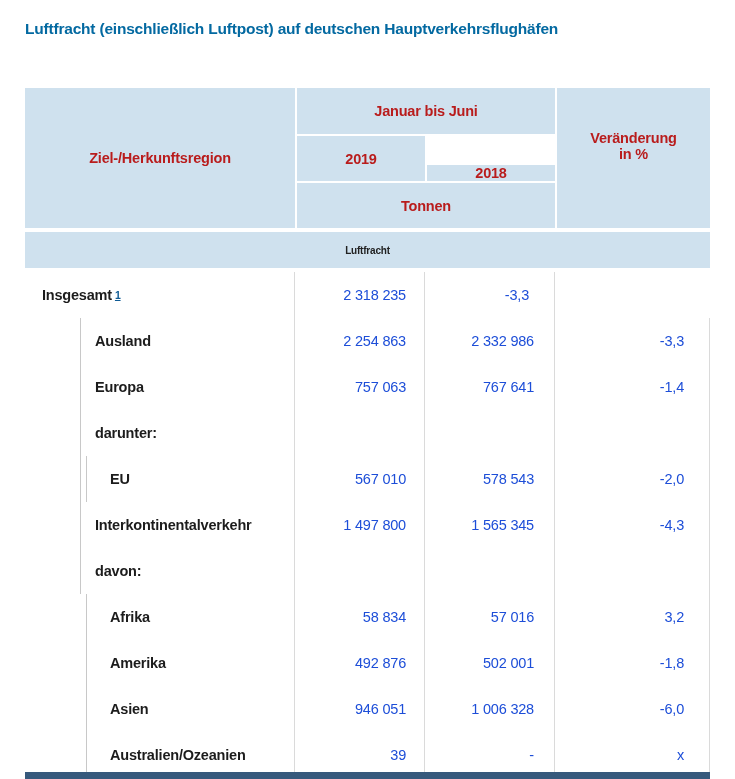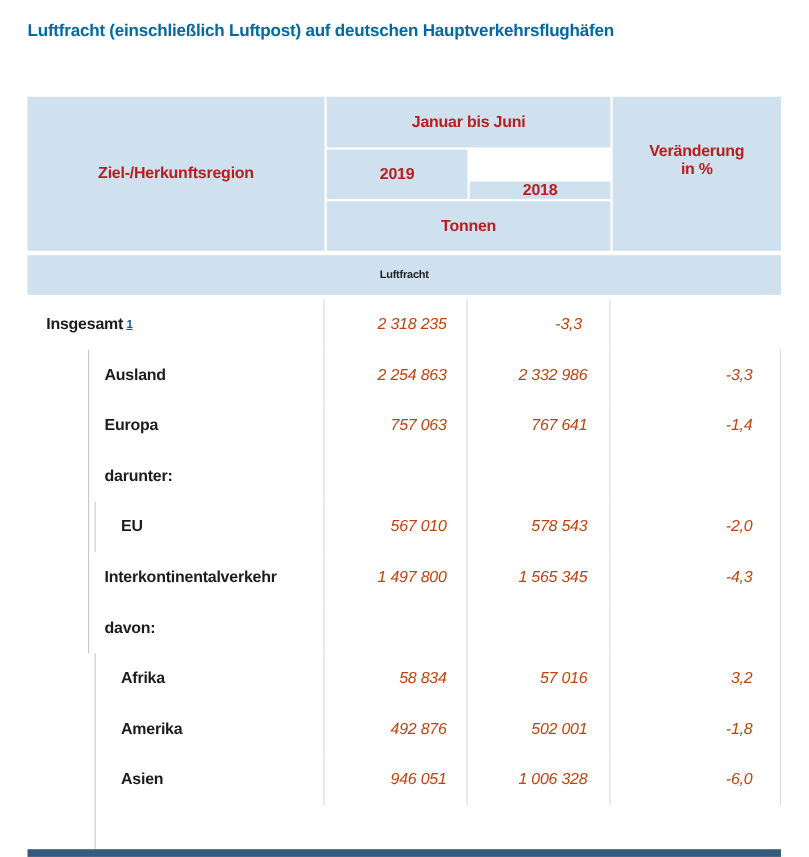--- a/index.html
+++ b/index.html
@@ -41,21 +41,21 @@
   .row { position:relative; display:grid; grid-template-columns:270px 130px 130px 155px; height:46px; }
   .cell {
     height:100%; display:flex; align-items:center;
     border-right:1px solid #dadada; box-sizing:border-box;
     font-size:14.5px; letter-spacing:-0.2px;
   }
   .label-cell { font-weight:bold; color:#1c1c1c; }
   .ind0 .label-cell { padding-left:17px; }
   .ind1 .label-cell { padding-left:70px; }
   .ind2 .label-cell { padding-left:85px; }
-  .num-cell { justify-content:flex-end; font-weight:normal; color:#c2410c;font-style:italic; }
+  .num-cell { justify-content:flex-end; font-weight:normal; color:#1d4ed8; }
   .n1 { padding-right:18px; }
   .n2 { padding-right:20px; }
   .n3 { padding-right:25px; }
   .fn {
     font-size:10.5px; vertical-align:super; line-height:1;
     color:var(--link-blue,#0f5b94); text-decoration:underline;
     margin-left:3px; cursor:pointer; font-weight:bold;
   }
   .guide { position:absolute; width:1px; background:#c8c8c8; }
   .guide-a { left:55px; top:46px;  height:276px; }
@@ -175,16 +175,24 @@
 
   <div class="row ind2">
     <div class="cell label-cell">
       <span>Asien</span>
     </div>
     <div class="cell num-cell n1">946 051</div>
     <div class="cell num-cell n2">1 006 328</div>
     <div class="cell num-cell n3">-6,0</div>
   </div>
 
+  <div class="row ind2">
+    <div class="cell label-cell">
+      <span>Australien/Ozeanien</span>
+    </div>
+    <div class="cell num-cell n1">39</div>
+    <div class="cell num-cell n2">-</div>
+    <div class="cell num-cell n3">x</div>
+  </div>
 </div>
 
   <div class="bottom-bar"></div>
 </div>
 
 </body></html>

